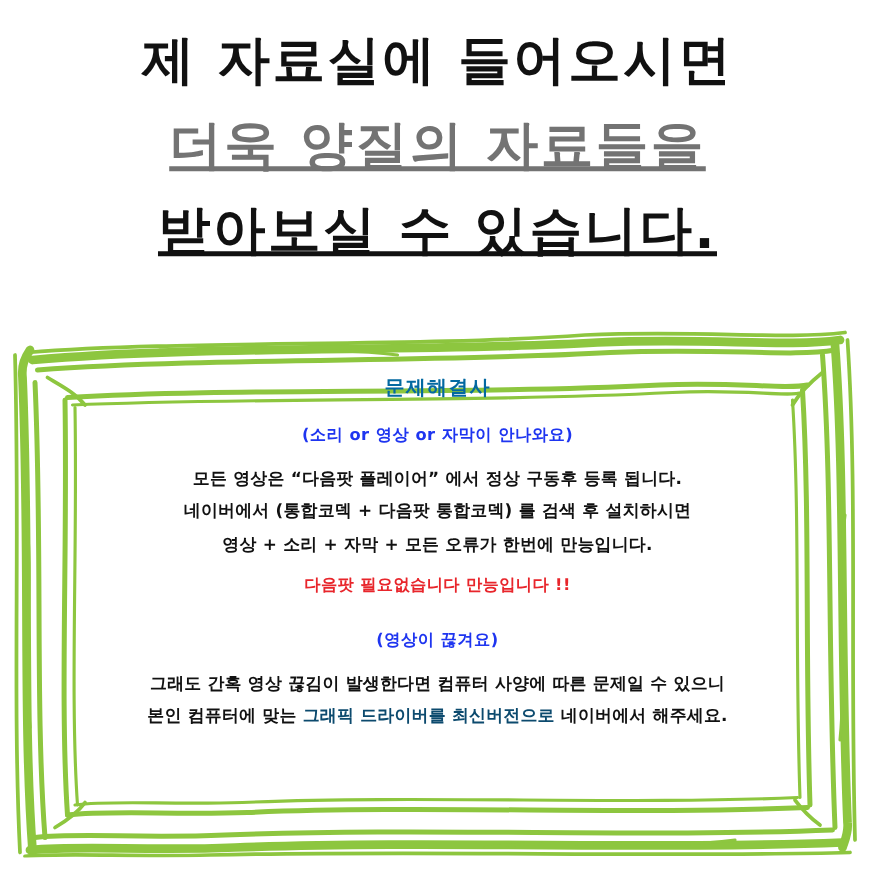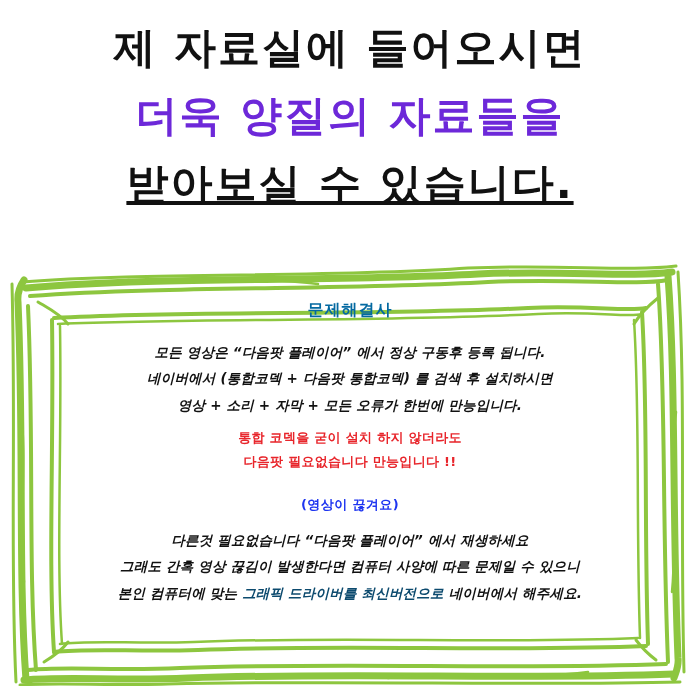--- a/index.html
+++ b/index.html
@@ -31,21 +31,21 @@
   }
   .headline-line {
     font-family: "DejaVu Sans", sans-serif;
     font-weight: 700;
     font-size: 42px;
     line-height: 1.62;
     letter-spacing: 2px;
     white-space: nowrap;
   }
   .headline-line.l1 { color: #111111; }
-  .headline-line.l2 { color: #6d28d9; }
+  .headline-line.l2 { color: #737373; text-decoration: underline; }
   .headline-line.l3 { color: #111111; text-decoration: underline; }
 
   
   .frame-wrap {
     position: absolute;
     top: 262px;
     left: 8px;
     width: 684px;
     height: 424px;
   }
@@ -78,21 +78,20 @@
     letter-spacing: 0.4px;
     margin-bottom: 13px;
   }
   .body-line {
     font-size: 13.5px;
     font-weight: 700;
     color: #111111;
     letter-spacing: 0.2px;
     line-height: 1.95;
     white-space: nowrap;
-    font-style: italic;
   }
   .red-line {
     font-size: 13px;
     font-weight: 700;
     color: #e8252b;
     letter-spacing: 0.3px;
     line-height: 1.85;
     white-space: nowrap;
   }
   .gap-sm { height: 8px; }
@@ -152,30 +151,29 @@
         <path d="M380,416 C440,408 520,418 580,410" stroke-width="2.5"></path>
         <path d="M12,140 C20,200 10,260 16,320" stroke-width="2.5"></path>
         <path d="M668,150 C660,210 670,270 664,330" stroke-width="2.5"></path>
       </g>
     </svg>
   </div>
 
   <div class="content">
     <div class="title">문제해결사</div>
 
+    <div class="q-head">(소리 or 영상 or 자막이 안나와요)</div>
     <div class="body-line">모든 영상은  “다음팟 플레이어”  에서 정상 구동후 등록 됩니다.</div>
     <div class="body-line">네이버에서 (통합코덱 + 다음팟 통합코덱) 를 검색 후 설치하시면</div>
     <div class="body-line">영상 + 소리 + 자막 + 모든 오류가 한번에 만능입니다.</div>
     <div class="gap-sm"></div>
-    <div class="red-line">통합 코덱을 굳이 설치 하지 않더라도</div>
     <div class="red-line">다음팟 필요없습니다 만능입니다 !!</div>
 
     <div class="gap-md"></div>
 
     <div class="q-head">(영상이 끊겨요)</div>
-    <div class="body-line">다른것 필요없습니다  “다음팟 플레이어”  에서 재생하세요</div>
     <div class="body-line">그래도 간혹 영상 끊김이 발생한다면 컴퓨터 사양에 따른 문제일 수 있으니</div>
     <div class="body-line">
       <span>본인 컴퓨터에 맞는 </span><span class="inline-green">그래픽 드라이버를 최신버전으로</span><span> 네이버에서 해주세요.</span>
     </div>
   </div>
 
 </div>
 
 </body></html>

